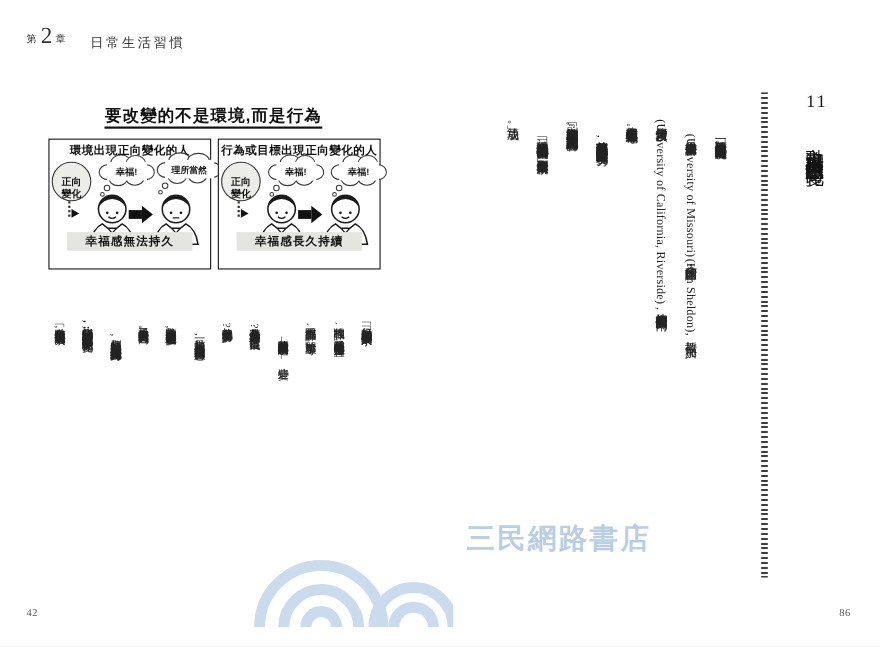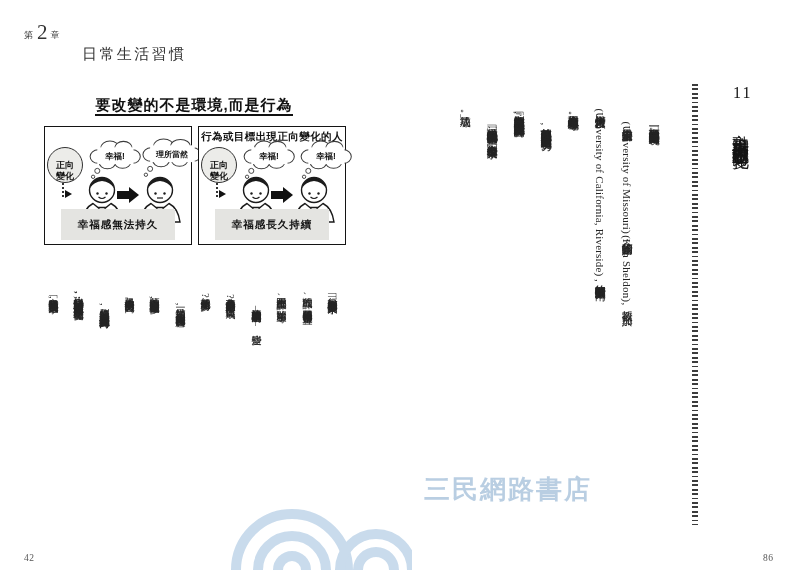--- a/index.html
+++ b/index.html
@@ -3,21 +3,21 @@
 <meta charset="utf-8">
 <style>
   html,body{margin:0;padding:0;background:#e8e8e8;}
   .sheet{position:relative;width:800px;height:588px;background:#ffffff;overflow:hidden;
          font-family:"Liberation Serif",serif;color:#262626;}
 
   
   .chap-head{position:absolute;left:24px;top:22px;display:flex;align-items:flex-start;color:#333;}
   .chap-head .small{font-size:9px;padding-top:7px;letter-spacing:1px;}
   .chap-head .num{font-size:21px;line-height:1;padding:0 3px;font-family:"Liberation Serif",serif;}
-  .sect-head{position:absolute;left:82px;top:45px;font-size:15px;letter-spacing:2.4px;color:#333;}
+  .sect-head{position:absolute;left:82px;top:31px;font-size:12px;letter-spacing:2.4px;color:#333;}
 
   
   .vcol{position:absolute;writing-mode:vertical-rl;text-orientation:mixed;line-height:1.3;
         white-space:nowrap;color:#242424;}
   .rcol{font-size:11px;letter-spacing:0.2px;top:107px;}
   .lcol{font-size:10px;letter-spacing:0.3px;top:290px;}
   .ind-r{padding-top:13px;}
   .ind-l{padding-top:11px;}
   .bold-seg{font-weight:800;}
 
@@ -42,21 +42,21 @@
                   text-align:center;font-family:"Liberation Sans",sans-serif;font-weight:700;
                   font-size:9px;line-height:1.25;color:#111;}
   .dot-line{position:absolute;left:17px;top:56px;height:14px;width:0;border-left:2px dotted #333;}
   .small-arrow{position:absolute;left:20px;top:63px;width:0;height:0;
                border-top:4px solid transparent;border-bottom:4px solid transparent;border-left:7px solid #111;}
   .big-arrow{position:absolute;left:72px;top:64px;width:12px;height:8px;background:#111;}
   .big-arrow::after{content:"";position:absolute;left:12px;top:-4px;width:0;height:0;
                     border-top:8px solid transparent;border-bottom:8px solid transparent;border-left:10px solid #111;}
   .person{position:absolute;}
   .bubble{position:absolute;}
-  .caption-bar{position:absolute;left:16px;bottom:4px;width:114px;height:31px;background:#e4e4e1;
+  .caption-bar{position:absolute;left:16px;bottom:16px;width:114px;height:17px;background:#e4e4e1;
                display:flex;align-items:center;justify-content:center;
                font-family:"Liberation Sans",sans-serif;font-weight:700;font-size:10.5px;
                letter-spacing:1px;color:#111;}
 
   
   .folio{position:absolute;top:553px;font-size:9.5px;color:#555;letter-spacing:0.5px;}
   .folio.left{left:24px;} .folio.right{left:763px;}
 
   
   .wm-logo{position:absolute;left:222px;top:452px;opacity:0.55;}
@@ -73,20 +73,21 @@
   <div class="chap-head">
     <span class="small">第</span>
     <span class="num">2</span>
     <span class="small">章</span>
   </div>
   <div class="sect-head">日常生活習慣</div>
 
   <div class="fig-title"><span>要改變的不是環境,而是行為</span></div>
 
   <div class="panel" style="left:44px">
+    <div class="panel-heading">環境出現正向變化的人</div>
     <div class="trigger-circle">
       <div>
         <div>正向</div>
         <div>變化</div>
       </div>
     </div>
     <div class="dot-line"></div>
     <div class="small-arrow"></div>
 
     <svg class="person" style="left:34px;top:38px" width="46" height="58" viewBox="0 0 46 58">

